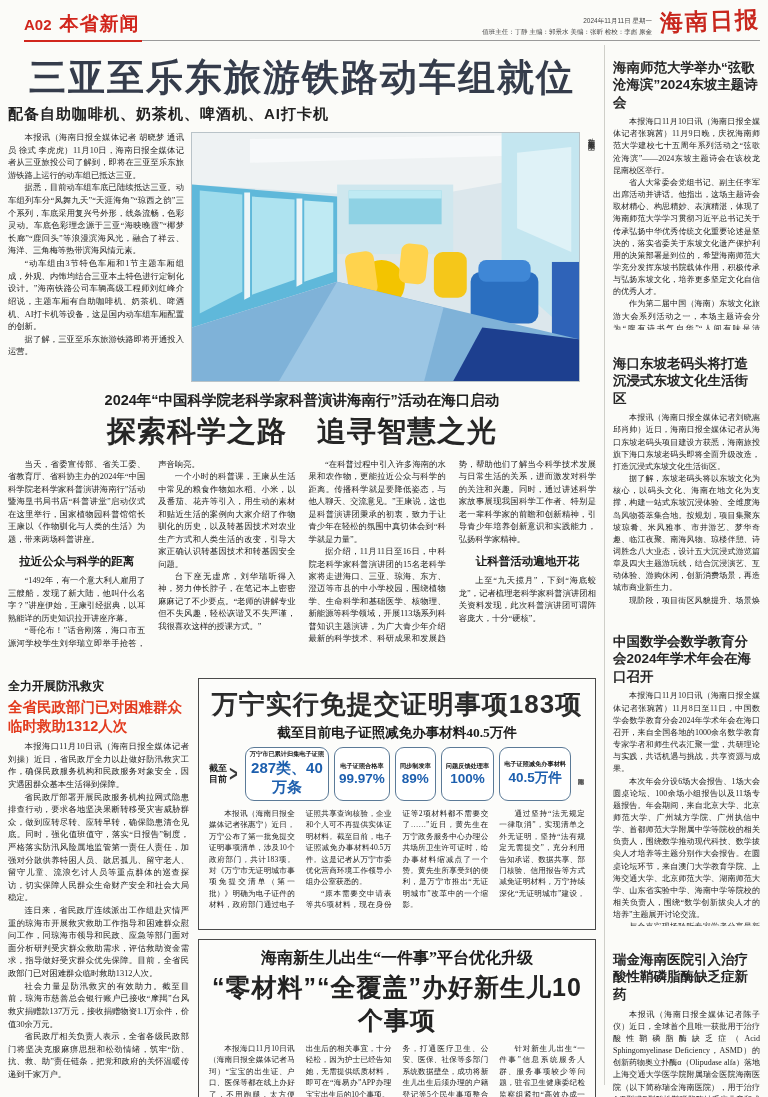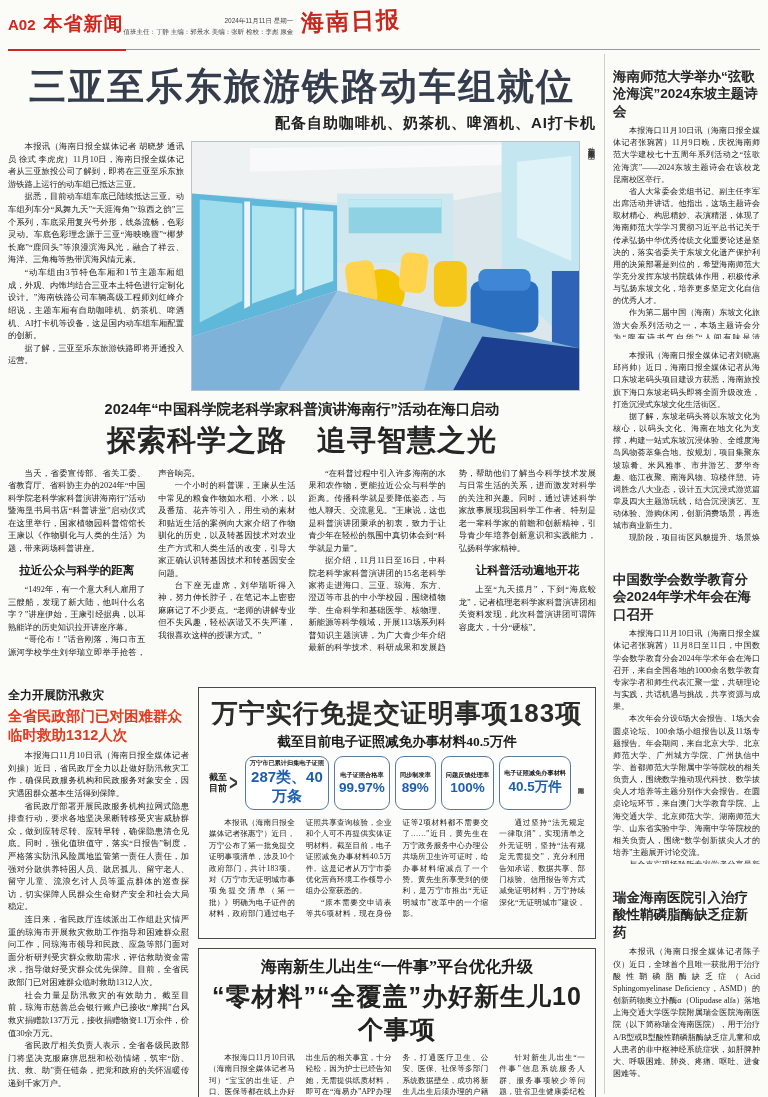--- a/index.html
+++ b/index.html
@@ -1,39 +1,39 @@
 <!DOCTYPE html>
 <html><head>
 <meta charset="utf-8">
 <style>
   html,body{margin:0;padding:0;background:#e8e8e4;}
   .page{width:768px;height:1097px;background:#fbfbf8;box-sizing:border-box;padding:6px 8px;position:relative;
         font-family:"Liberation Serif","DejaVu Serif",serif;color:#1c1c1c;overflow:hidden;}
   .sans{font-family:"Liberation Sans","DejaVu Sans",sans-serif;}
 
   
-  .masthead-row{display:flex;align-items:flex-end;border-bottom:1px solid #9a9a9a;
-        padding-bottom:12px;position:relative;}
+  .masthead-row{display:flex;justify-content:space-between;align-items:flex-end;border-bottom:1px solid #9a9a9a;
+        padding-bottom:3px;position:relative;margin-left:16px;}
   .plate{display:flex;align-items:baseline;gap:8px;color:#d1261d;}
   .page-no{font-size:15px;font-weight:700;}
   .section-name{font-size:19px;font-weight:900;letter-spacing:1px;}
   .plate-underline{position:absolute;left:0;bottom:-2px;width:118px;height:2px;background:#d1261d;}
   .mast-right{display:flex;align-items:flex-end;gap:8px;}
   .credits{text-align:right;font-size:6.5px;line-height:1.6;color:#444;}
   .paper-name{font-size:23px;font-weight:700;color:#c8271e;transform:rotate(-2deg);letter-spacing:2px;
         font-family:"Liberation Serif","DejaVu Serif",serif;}
 
   
   .content{display:flex;margin-top:4px;height:1040px;}
   .main{width:588px;display:flex;flex-direction:column;}
   .sidebar{width:156px;margin-left:8px;padding-left:8px;border-left:1px solid #cfcfc9;display:flex;flex-direction:column;}
 
   
   .lead-headline{font-size:37px;font-weight:900;text-align:center;color:#353c4b;letter-spacing:2px;margin:8px 0 1px;}
-  .lead-sub{font-size:15px;font-weight:700;text-align:right;color:#222;margin:2px 0 8px;letter-spacing:1px;}
+  .lead-sub{font-size:15px;font-weight:700;text-align:left;color:#222;margin:2px 0 8px;letter-spacing:1px;}
   .lead-row{display:flex;height:250px;}
   .lead-text{width:176px;padding-right:7px;font-size:8.3px;line-height:1.52;text-align:justify;overflow:hidden;}
   .para{margin:0;text-indent:2em;}
   .lead-photo{flex:1;position:relative;border:1px solid #b9c3c8;overflow:hidden;}
   .photo-caption{width:13px;writing-mode:vertical-rl;font-size:7px;color:#333;margin-left:3px;letter-spacing:1px;}
 
   
   .science{margin-top:9px;}
   .science-kicker{font-size:14.5px;font-weight:700;text-align:center;color:#222;}
   .science-headline{font-size:29px;font-weight:900;text-align:center;color:#262626;letter-spacing:1px;margin:2px 0 7px;}
@@ -241,20 +241,21 @@
       <section class="sb-article sb-1">
         <h3 class="sb-headline sans">海南师范大学举办“弦歌沧海滨”2024东坡主题诗会</h3>
         <div class="sb-body">
             <p class="para">本报海口11月10日讯（海南日报全媒体记者张琬茜）11月9日晚，庆祝海南师范大学建校七十五周年系列活动之“弦歌沧海滨”——2024东坡主题诗会在该校龙昆南校区举行。</p>
             <p class="para">省人大常委会党组书记、副主任李军出席活动并讲话。他指出，这场主题诗会取材精心、构思精妙、表演精湛，体现了海南师范大学学习贯彻习近平总书记关于传承弘扬中华优秀传统文化重要论述是坚决的，落实省委关于东坡文化遗产保护利用的决策部署是到位的，希望海南师范大学充分发挥东坡书院载体作用，积极传承与弘扬东坡文化，培养更多坚定文化自信的优秀人才。</p>
             <p class="para">作为第二届中国（海南）东坡文化旅游大会系列活动之一，本场主题诗会分为“腹有诗书气自华”“人间有味是清欢”和“海南万里真吾乡”三个篇章，回溯苏轼在海南的难忘时光。节目采用合唱、朗诵、乐器演奏、书法展示、歌舞等艺术形式呈现，结合流行元素与传统经典，艺术化演绎苏轼经典作品，展现了他对人生、家国、命运等一系列话题的思考，为观众带来一场视听盛宴的同时，深刻凸显东坡文化的魅力。</p>
           </div>
       </section>
 
       <section class="sb-article sb-2">
+        <h3 class="sb-headline sans">海口东坡老码头将打造沉浸式东坡文化生活街区</h3>
         <div class="sb-body">
             <p class="para">本报讯（海南日报全媒体记者刘晓惠 邱肖帅）近日，海南日报全媒体记者从海口东坡老码头项目建设方获悉，海南旅投旗下海口东坡老码头即将全面升级改造，打造沉浸式东坡文化生活街区。</p>
             <p class="para">据了解，东坡老码头将以东坡文化为核心，以码头文化、海南在地文化为支撑，构建一站式东坡沉浸体验、全维度海岛风物荟萃集合地。按规划，项目集聚东坡琼肴、米风雅事、市井游艺、梦华奇趣、临江夜聚、南海风物、琼楼伴憩、诗词胜念八大业态，设计五大沉浸式游览篇章及四大主题游玩线，结合沉浸演艺、互动体验、游购休闲，创新消费场景，再造城市商业新生力。</p>
             <p class="para">现阶段，项目街区风貌提升、场景焕新、配套提质、文旅体系业态等点位等相关工作正全面开展，招商落位率已达80%。东坡老码头项目总经理高军介绍，该项目将携手西安永兴坊共同运营，结合海南旅投国企的综合开发实力，借鉴永兴坊陕西文化街区、长安十二时辰唐风市井生活街区等著名文旅标杆项目运作经验，协力呈现沉浸式文旅消费新空间，塑造海南文旅新地标。</p>
           </div>
       </section>
 
       <section class="sb-article sb-3">
         <h3 class="sb-headline sans">中国数学会数学教育分会2024年学术年会在海口召开</h3>
         <div class="sb-body">

